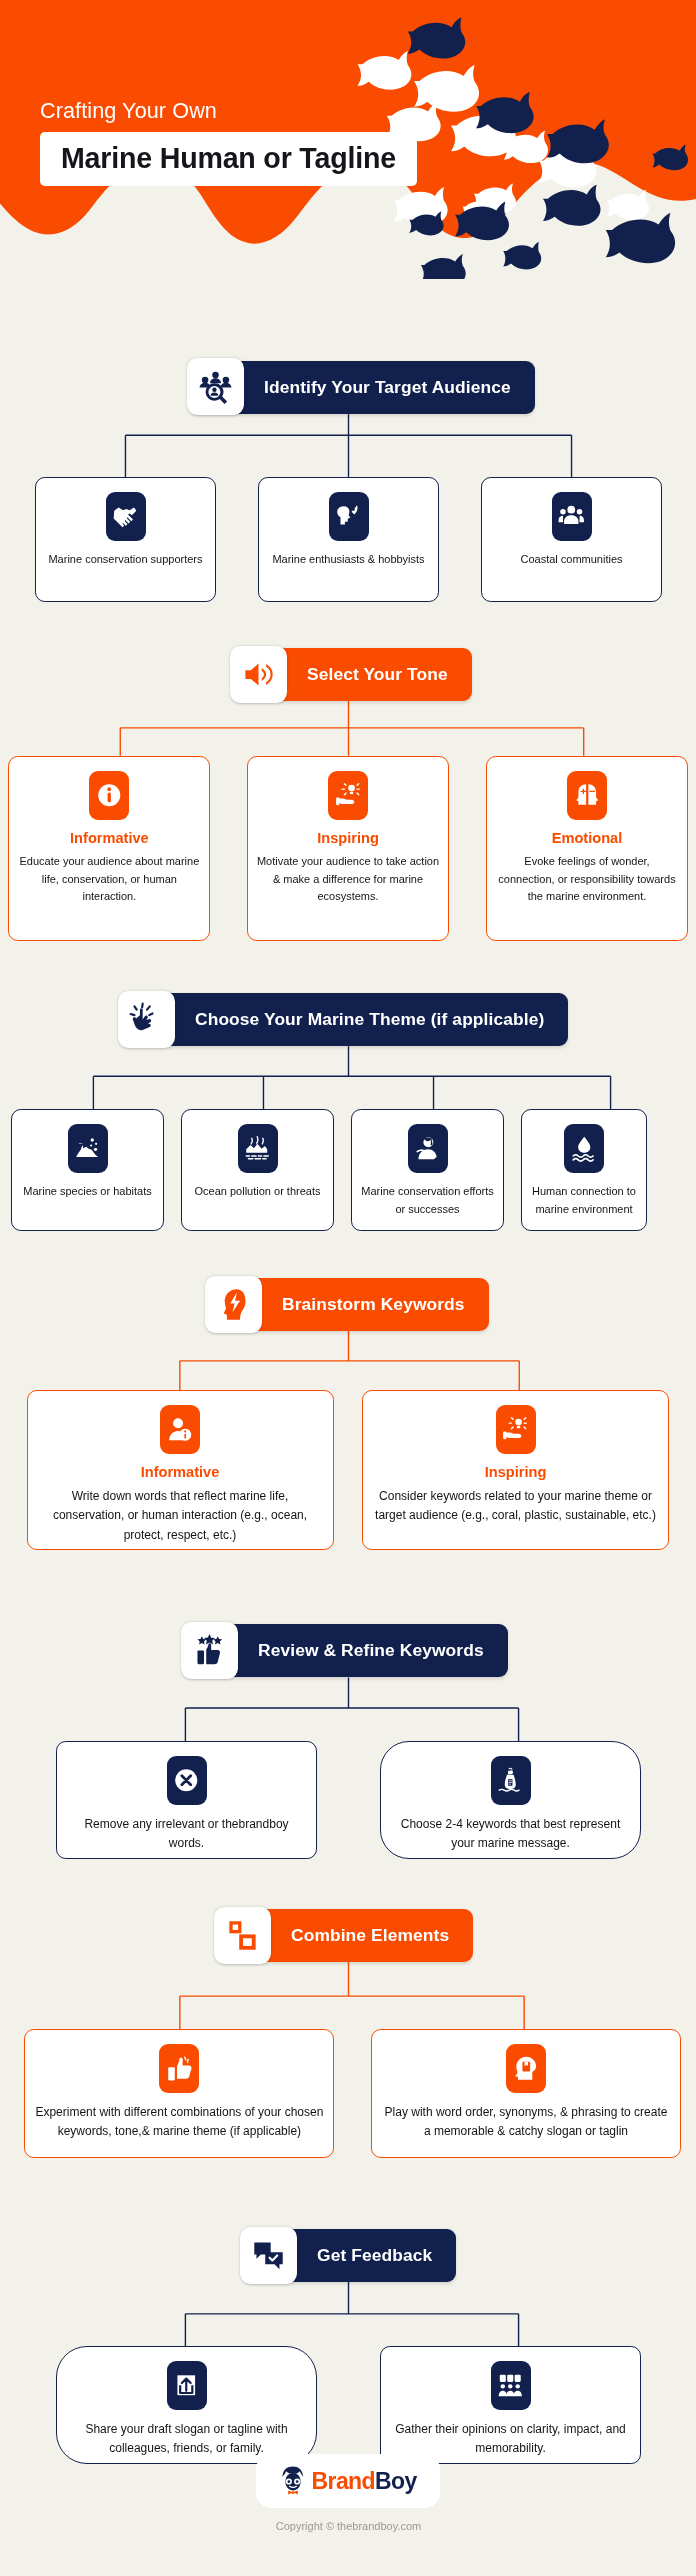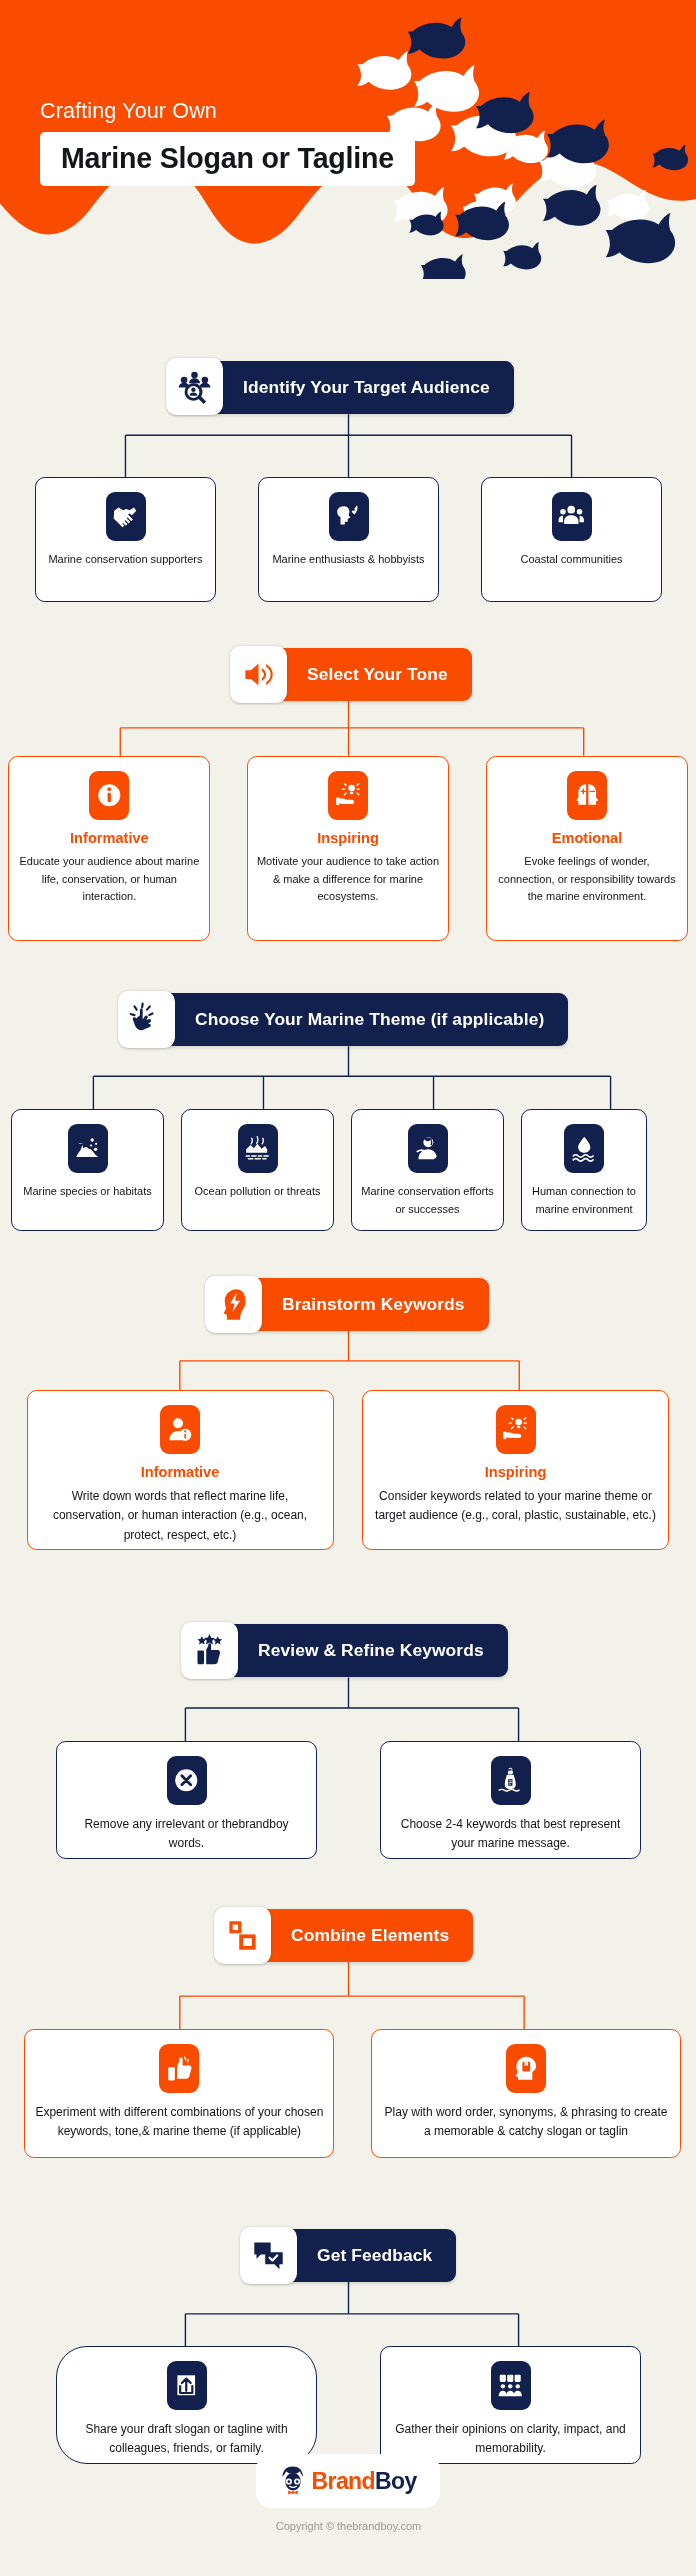--- a/index.html
+++ b/index.html
@@ -182,30 +182,30 @@
         <path d="M786,285 c15,-14 41,-17 56,-6 c4,-8 9,-12 14,-14 c-2,8 -2,15 0,21 c10,12 6,26 -7,33 c-15,9 -41,5 -53,-8 c-6,4 -12,6 -17,6 c3,-5 5,-11 5,-16 c0,-6 -2,-12 -5,-16 z"></path>
         <path d="M878,330 c18,-17 49,-20 67,-8 c5,-9 12,-15 17,-17 c-3,9 -3,18 0,26 c12,15 7,32 -9,41 c-18,10 -48,6 -64,-10 c-7,5 -14,7 -20,7 c4,-6 6,-13 6,-19 c0,-7 -2,-14 -6,-20 z"></path>
         <path d="M727,360 c10,-9 27,-11 37,-4 c3,-5 6,-8 9,-9 c-1,5 -1,10 0,14 c6,8 4,17 -4,22 c-10,6 -27,4 -36,-5 c-4,3 -8,4 -11,4 c2,-3 3,-7 3,-11 c0,-4 -1,-8 -3,-11 z"></path>
         <path d="M609,380 c12,-11 32,-13 44,-5 c4,-6 8,-9 11,-11 c-2,6 -2,12 0,17 c7,9 5,20 -5,26 c-12,7 -32,4 -42,-6 c-4,3 -9,5 -13,5 c2,-4 4,-8 4,-13 c0,-5 -2,-9 -4,-13 z"></path>
         <path d="M592,315 c9,-8 24,-10 33,-4 c3,-5 6,-7 8,-8 c-1,4 -1,9 0,12 c6,7 4,15 -4,20 c-9,5 -24,3 -32,-5 c-3,2 -7,4 -10,4 c2,-3 3,-6 3,-10 c0,-3 -1,-7 -3,-9 z"></path>
       </g>
     </svg>
 
     <div class="header-eyebrow">Crafting Your Own</div>
     <div class="header-title-plate">
-      <div class="header-title">Marine Slogan or Tagline</div>
+      <div class="header-title">Marine Human or Tagline</div>
     </div>
   </div>
 
   <div class="section" style="top:348px;height:279px;">
     <svg class="lines" width="697" height="279" viewBox="0 0 1000 400">
       <path d="M500,95 V125 M180,125 H820 M180,125 V185 M500,125 V185 M820,125 V185" stroke="#12204e" stroke-width="2" fill="none"></path>
     </svg>
 
-    <div class="pill navy" style="left:168px; top:12.5px;">
+    <div class="pill navy" style="left:189px; top:12.5px;">
       <div class="pill-icon">
         <svg viewBox="0 0 64 64" fill="#12204e">
           <circle cx="32" cy="11" r="6"></circle>
             <path d="M22 26c0-6 5-9 10-9s10 3 10 9z"></path>
           <circle cx="13" cy="20" r="6"></circle>
             <path d="M3 34c0-6 5-9 10-9s10 3 10 9z"></path>
           <circle cx="51" cy="20" r="6"></circle>
             <path d="M41 34c0-6 5-9 10-9s10 3 10 9z"></path>
           <path d="M30 26a16 16 0 1 0 9.6 28.8l9 9 4.6-4.6-9-9A16 16 0 0 0 30 26zm0 5a11 11 0 1 1 0 22 11 11 0 0 1 0-22z"></path>
           <circle cx="30" cy="38" r="4" fill="#12204e"></circle>
@@ -431,21 +431,21 @@
 
     <div class="card navy" style="left:56px; top:139px; width:261px; height:118px;">
       <div class="card-icon navy">
         <svg viewBox="0 0 48 48" fill="#ffffff">
             <circle cx="24" cy="24" r="20"></circle>
             <path d="M16 16l16 16M32 16L16 32" stroke="#12204e" stroke-width="5" stroke-linecap="round"></path>
           </svg>
       </div>
       <div class="card-text lg">Remove any irrelevant or thebrandboy words.</div>
     </div>
-    <div class="card navy" style="left:380px; top:139px; width:261px; height:118px;">
+    <div class="card navy" style="left:380px; top:139px; width:261px; height:118px;border-radius:29px;">
       <div class="card-icon navy">
         <svg viewBox="0 0 48 48" fill="#ffffff">
             <path d="M22 3c2-1 4-1 5 1M25 7c2 0 3 1 3 3" stroke="#ffffff" stroke-width="2" fill="none" stroke-linecap="round"></path>
             <rect x="20" y="7" width="8" height="6" rx="1"></rect>
             <path d="M18 14h12c2 6 4 12 4 18 0 5-4 8-10 8s-10-3-10-8c0-6 2-12 4-18z"></path>
             <path d="M20 22h8v12h-8z" fill="#12204e"></path>
             <path d="M21 25h6M21 28h6M21 31h4" stroke="#ffffff" stroke-width="1.4"></path>
             <path d="M4 42c3-2 6-2 9 0s6 2 9 0 6-2 9 0 6 2 9 0" stroke="#ffffff" stroke-width="2.5" fill="none" stroke-linecap="round"></path>
           </svg>
       </div>

